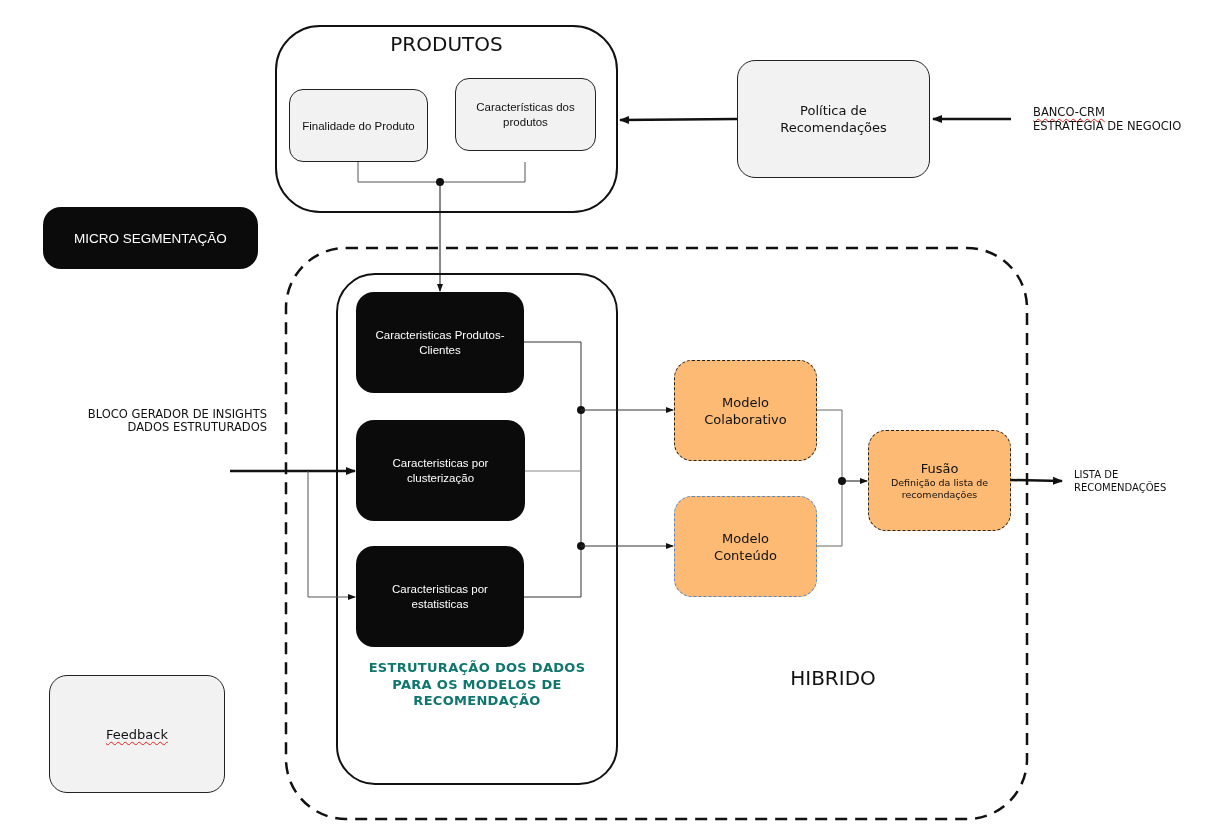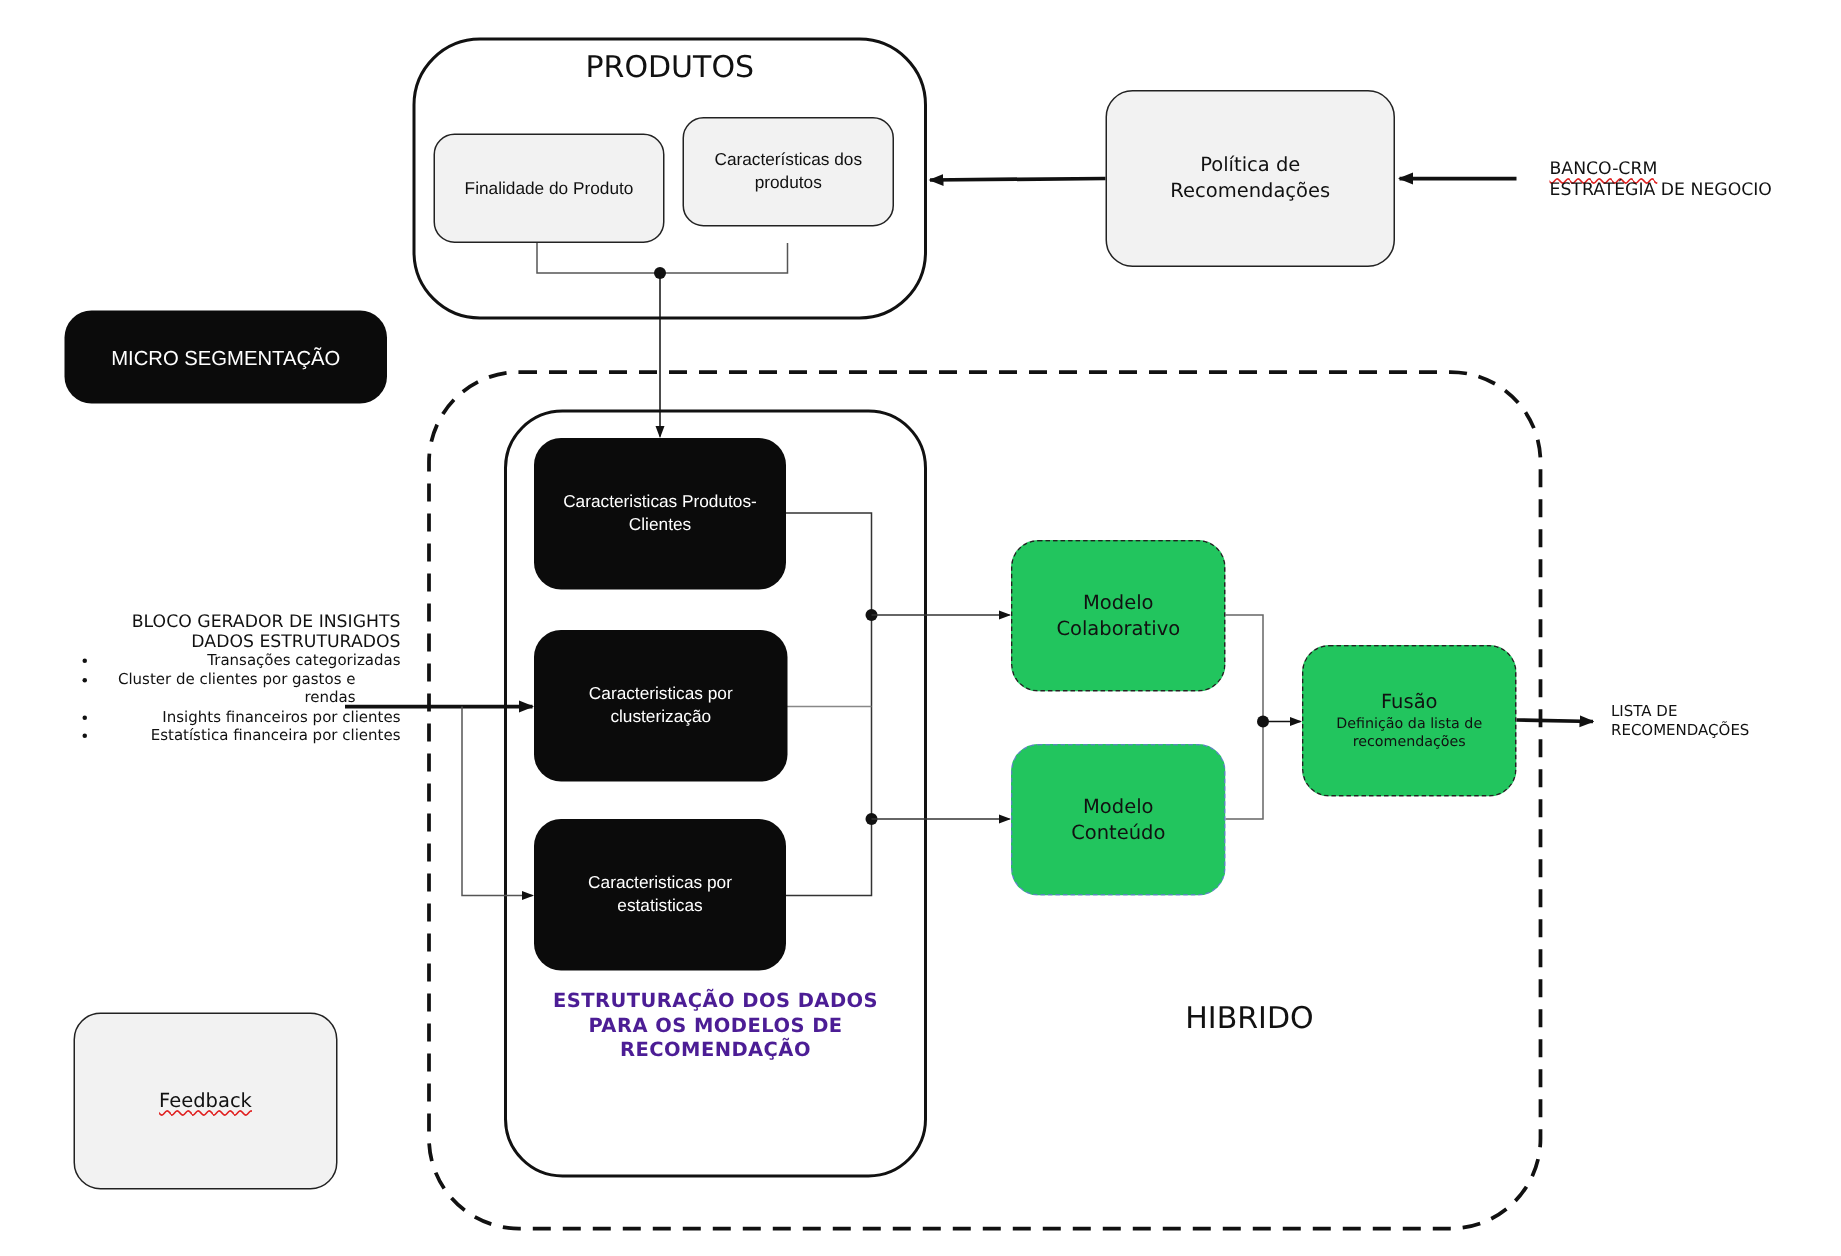--- a/index.html
+++ b/index.html
@@ -2,21 +2,21 @@
 <html><head>
 <meta charset="utf-8">
 <style>
   html, body { margin:0; padding:0; background:#ffffff; }
   body { width:1227px; height:837px; position:relative; overflow:hidden; font-family:"DejaVu Sans", sans-serif; color:#111; }
   .abs { position:absolute; box-sizing:border-box; }
   svg.wires { position:absolute; left:0; top:0; width:1227px; height:837px; pointer-events:none; }
   .flex-center { display:flex; flex-direction:column; align-items:center; justify-content:center; text-align:center; }
   .light-box { background:#f2f2f2; border:1.5px solid #222; border-radius:14px; }
   .dark-box { background:#0b0b0b; border-radius:18px; color:#fff; font-family:"Liberation Sans", sans-serif; font-size:11.5px; line-height:15px; }
-  .blue-box { background:#22c55e; border-radius:18px; }
+  .blue-box { background:#fdba74; border-radius:18px; }
   .spell { text-decoration: underline wavy #e02020; text-decoration-thickness:1px; text-underline-offset:2px; }
 </style>
 </head>
 <body>
 
 <svg class="wires" viewBox="0 0 1227 837">
   <defs>
     <marker id="arr" markerWidth="8" markerHeight="8" refX="7" refY="4" orient="auto" markerUnits="userSpaceOnUse">
       <path d="M0,1 L8,4 L0,7 Z" fill="#111"></path>
     </marker>
@@ -51,21 +51,21 @@
 
   <polyline points="817,410 842,410 842,546 817,546" fill="none" stroke="#666" stroke-width="1"></polyline>
   <circle cx="842" cy="481" r="4" fill="#111"></circle>
   <line x1="842" y1="481" x2="867" y2="481" stroke="#111" stroke-width="1" marker-end="url(#arr)"></line>
 
   <line x1="1011" y1="480" x2="1062" y2="481" stroke="#111" stroke-width="2.5" marker-end="url(#arrBig)"></line>
 </svg>
 
 <div class="abs" style="left:276px; top:32px; width:341px; text-align:center; font-size:20px; font-family:'DejaVu Sans',sans-serif;">PRODUTOS</div>
 
-<div class="abs light-box flex-center" style="left:289px; top:89px; width:154px; height:73px; font-family:'Liberation Sans',sans-serif; font-size:11.5px;">
+<div class="abs light-box flex-center" style="left:289px; top:89px; width:139px; height:73px; font-family:'Liberation Sans',sans-serif; font-size:11.5px;">
   <span>Finalidade do Produto</span>
 </div>
 
 <div class="abs light-box flex-center" style="left:455px; top:78px; width:141px; height:73px; font-family:'Liberation Sans',sans-serif; font-size:11.5px; line-height:15px;">
   <span>Características dos</span>
   <span>produtos</span>
 </div>
 
 <div class="abs light-box flex-center" style="left:737px; top:60px; width:193px; height:118px; border-radius:18px; font-size:13px; line-height:17px;">
   <span>Política de</span>
@@ -79,44 +79,38 @@
 
 <div class="abs flex-center" style="left:43px; top:207px; width:215px; height:62px; background:#0b0b0b; border-radius:18px; color:#fff; font-family:'Liberation Sans',sans-serif; font-size:13.5px;">
   <span>MICRO SEGMENTAÇÃO</span>
 </div>
 
 <div class="abs" style="left:47px; top:408px; width:220px; font-size:11.5px; line-height:13px;text-align:right;">
   <div>
     <span>BLOCO GERADOR DE INSIGHTS</span>
   </div>
   <div>DADOS ESTRUTURADOS</div>
-  <ul style="margin:1px 0 0 0; padding-left:20px; font-size:10px; line-height:12.5px;">
-    <li>Transações categorizadas</li>
-    <li style="padding-right:30px;">Cluster de clientes por gastos e rendas</li>
-    <li>Insights financeiros por clientes</li>
-    <li>Estatística financeira por clientes</li>
-  </ul>
 </div>
 
 <div class="abs dark-box flex-center" style="left:356px; top:292px; width:168px; height:101px;">
   <span>Caracteristicas Produtos-</span>
   <span>Clientes</span>
 </div>
 
 <div class="abs dark-box flex-center" style="left:356px; top:420px; width:169px; height:101px;">
   <span>Caracteristicas por</span>
   <span>clusterização</span>
 </div>
 
 <div class="abs dark-box flex-center" style="left:356px; top:546px; width:168px; height:101px;">
   <span>Caracteristicas por</span>
   <span>estatisticas</span>
 </div>
 
-<div class="abs flex-center" style="left:337px; top:660px; width:280px; font-size:13px; font-weight:bold; color:#4c1d95; line-height:16.5px; letter-spacing:0.3px;">
+<div class="abs flex-center" style="left:337px; top:660px; width:280px; font-size:13px; font-weight:bold; color:#0f766e; line-height:16.5px; letter-spacing:0.3px;">
   <span>ESTRUTURAÇÃO DOS DADOS</span>
   <span>PARA OS MODELOS DE</span>
   <span>RECOMENDAÇÃO</span>
 </div>
 
 <div class="abs blue-box flex-center" style="left:674px; top:360px; width:143px; height:101px; border:1.5px dashed #222; font-size:13px; line-height:17px;">
   <span>Modelo</span>
   <span>Colaborativo</span>
 </div>
 

